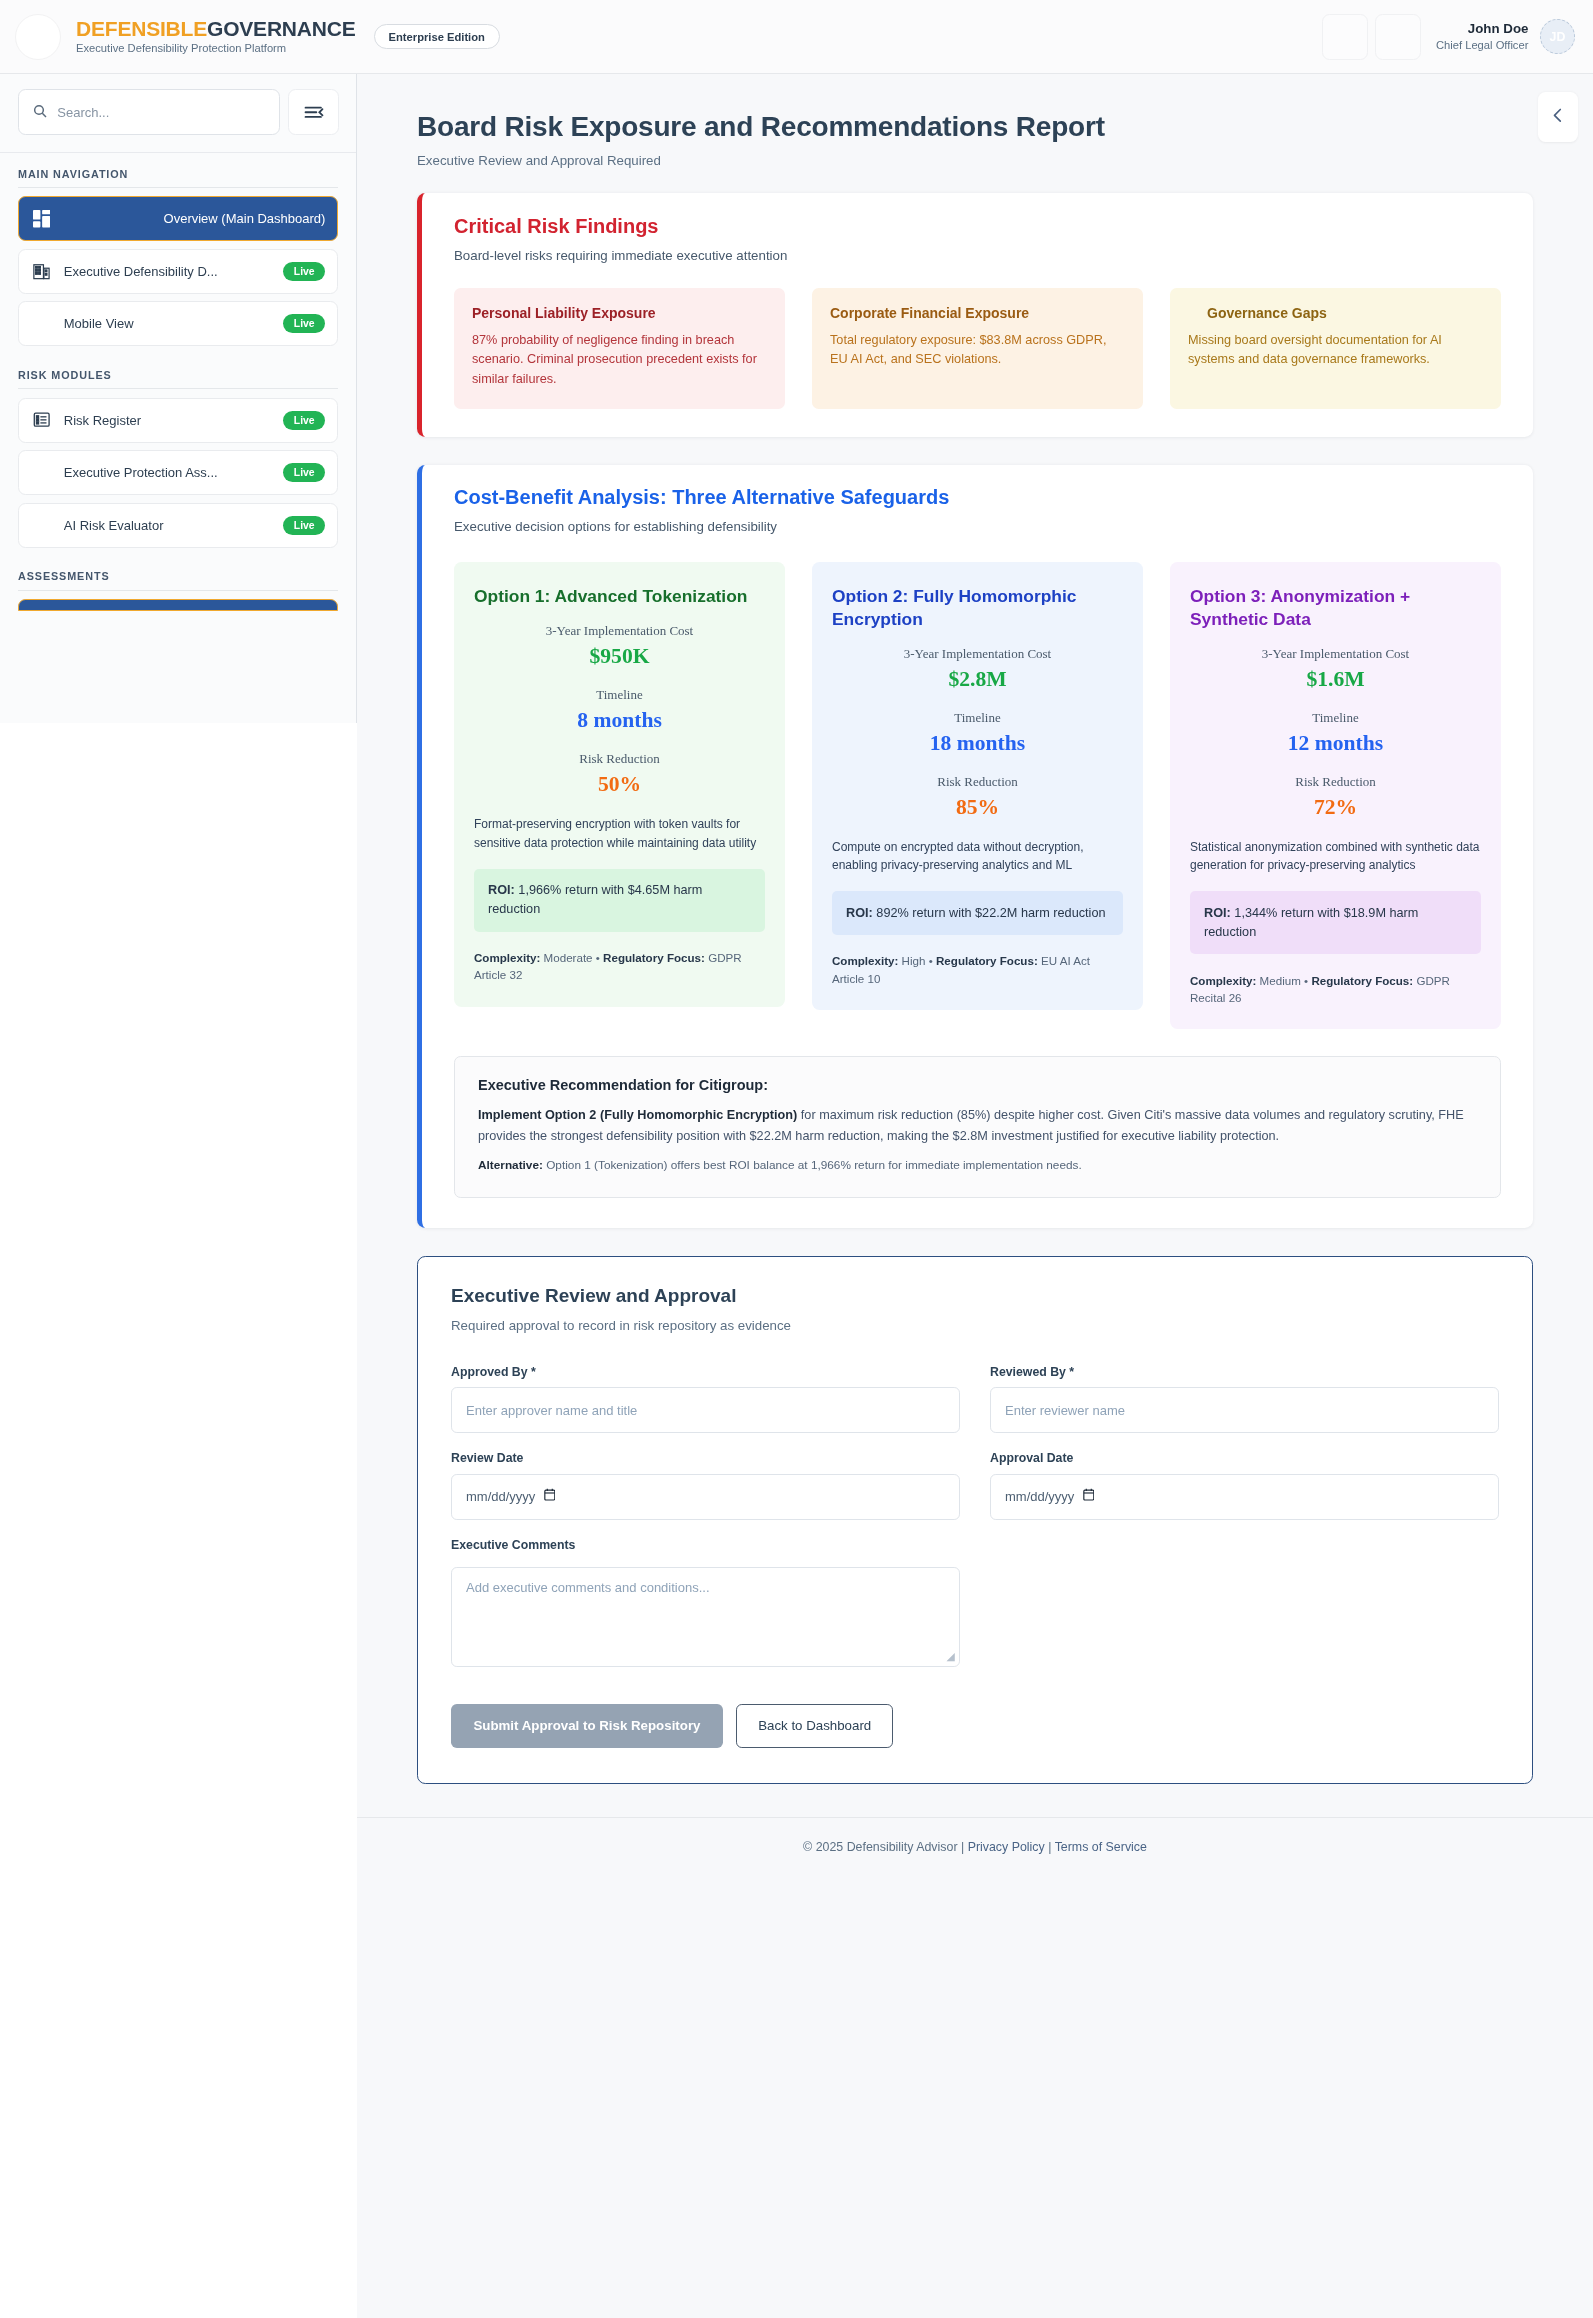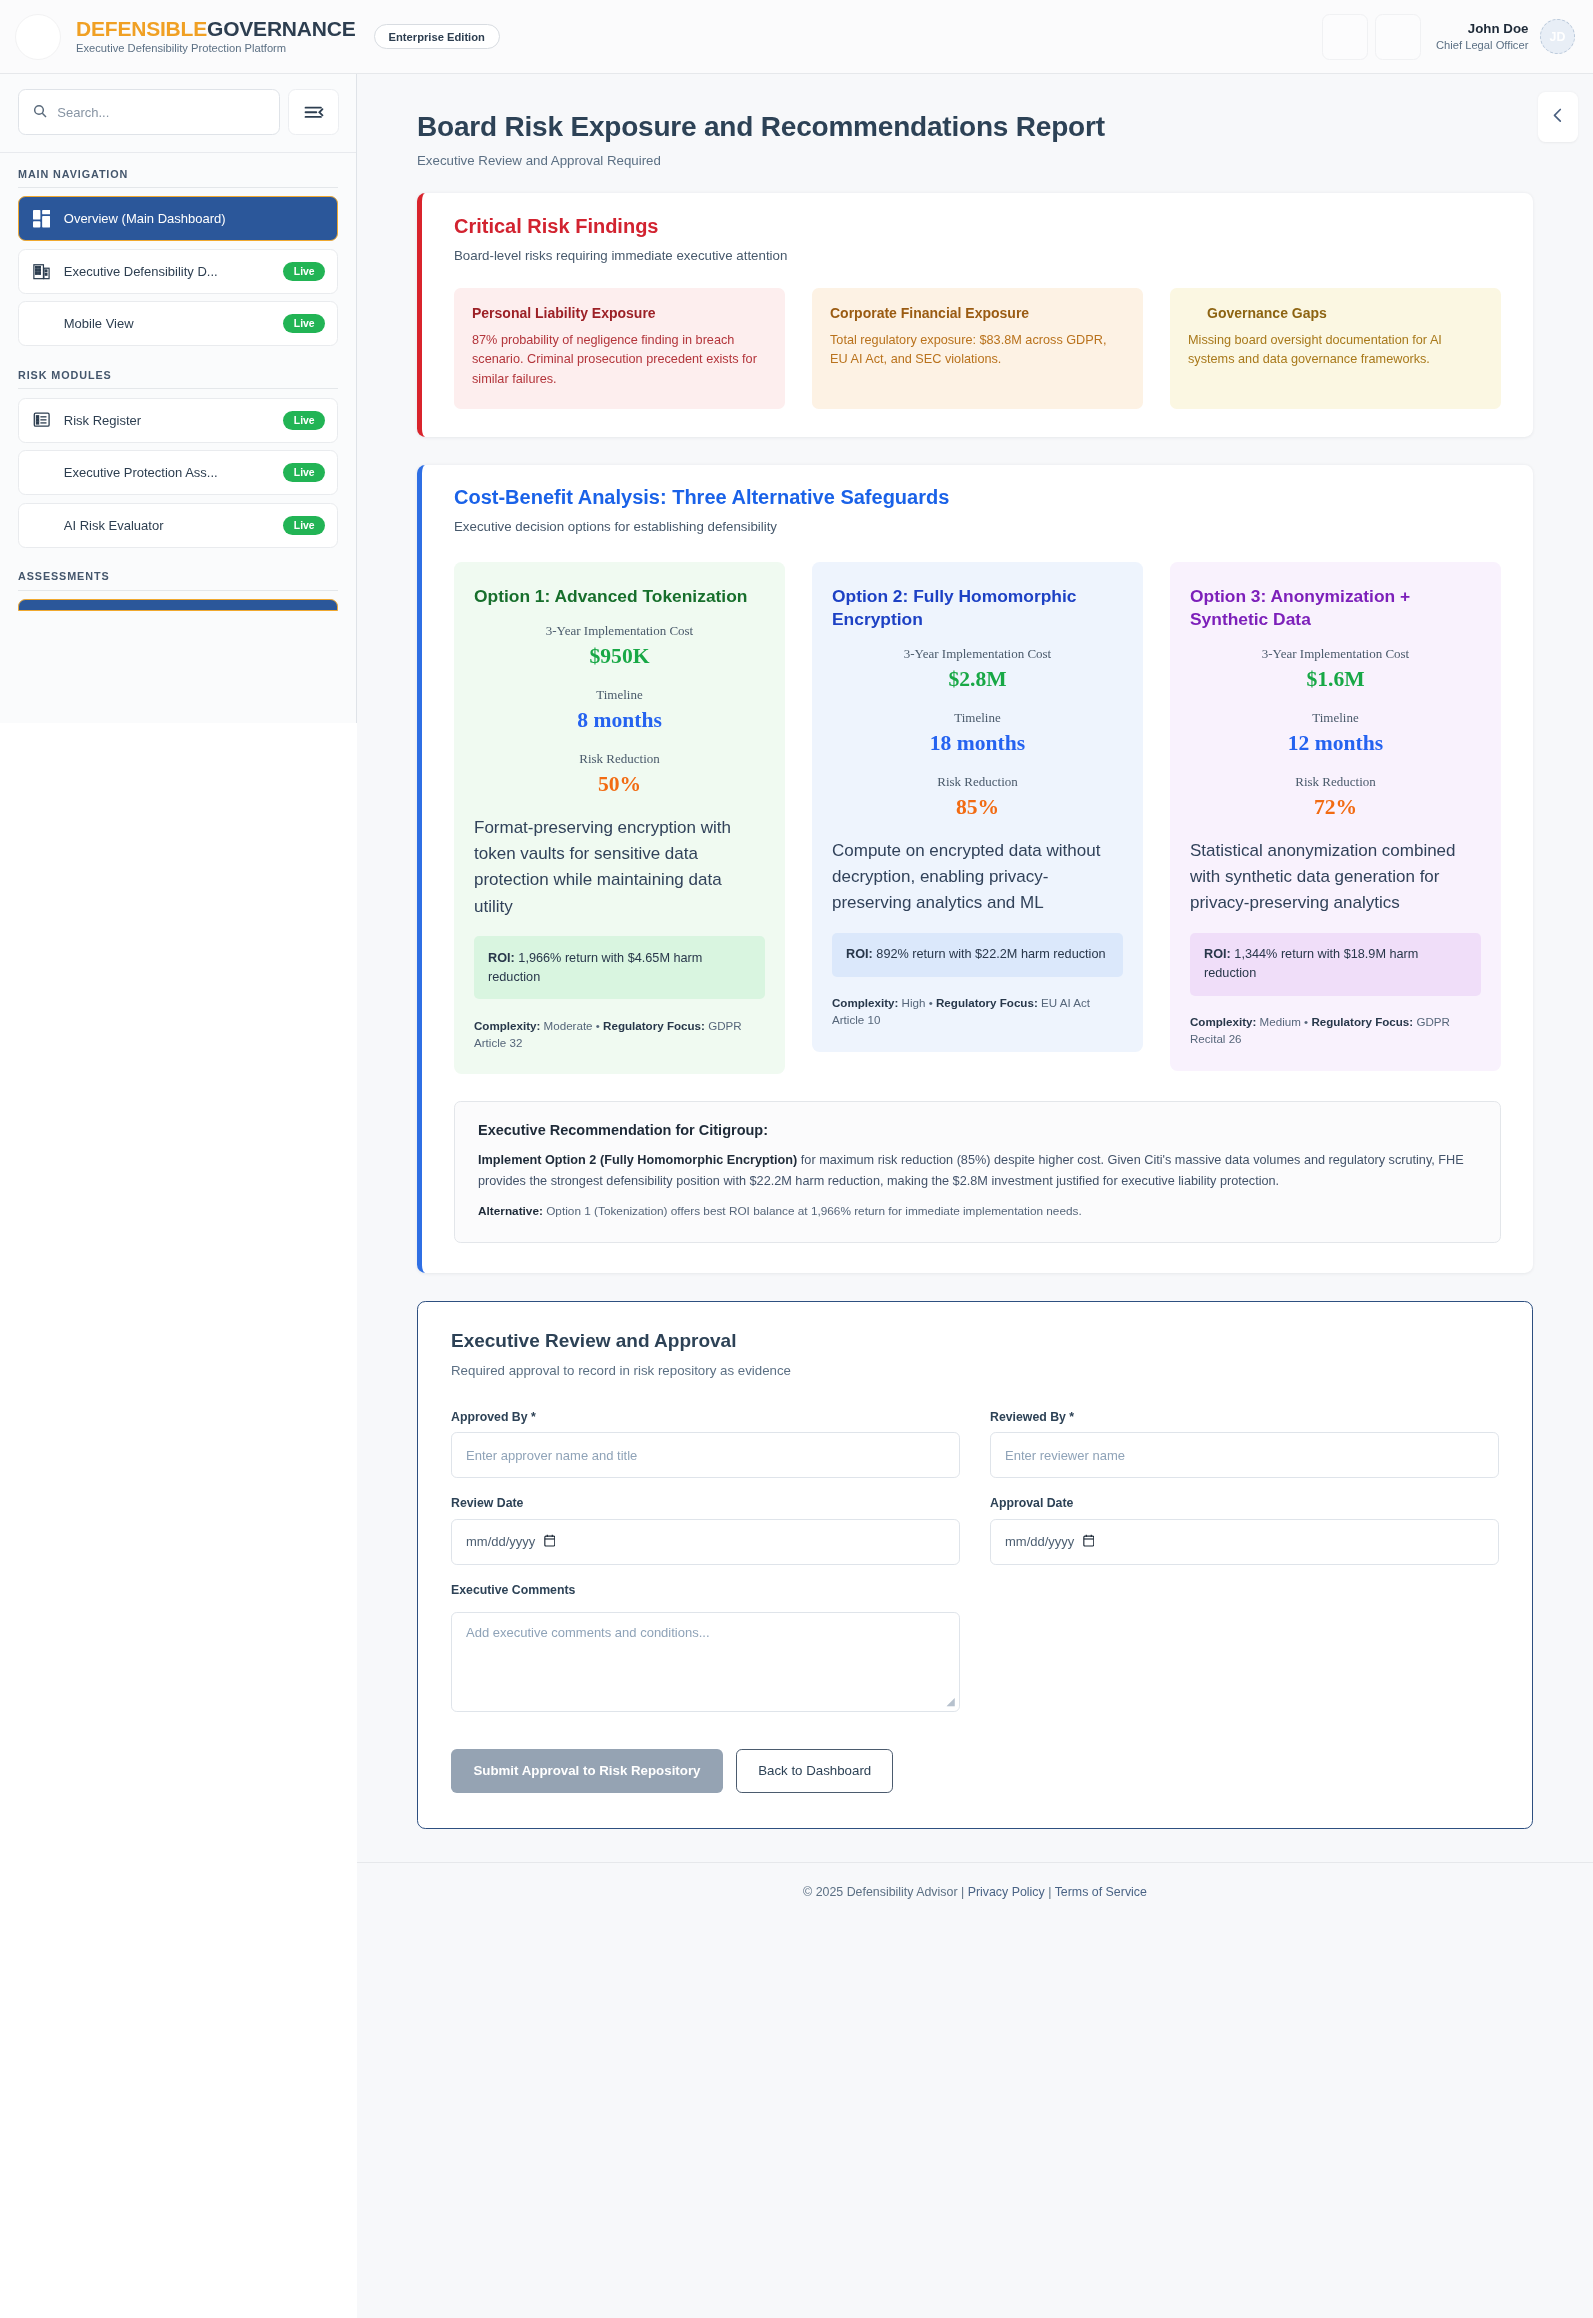--- a/index.html
+++ b/index.html
@@ -72,21 +72,21 @@
     font-size:10.8px; font-weight:bold; letter-spacing:0.9px; color:#44566c;
     padding-bottom:7.5px; border-bottom:0.8px solid #e4e7ea; margin-bottom:8.3px;
   }
   .sb-item{
     display:flex; align-items:center; gap:11.6px;
     height:45px; padding:0 11.6px; margin-bottom:7.5px;
     border:0.8px solid #e9ebee; border-radius:7.5px; background:#ffffff;
     font-size:13px; color:#2d3e50;
   }
   .sb-item.active{
-    background:#2b579a; border:1.7px solid #f0a82e; color:#ffffff; font-weight:normal;
+    background:#2b579a; border:1.7px solid #f0a82e; color:#ffffff; font-weight:normal;text-align:right;
   }
   .sb-item .label{ flex:1; white-space:nowrap; overflow:hidden; text-overflow:ellipsis; }
   .sb-icon{ width:21.6px; height:21.6px; display:flex; align-items:center; justify-content:center; flex:0 0 21.6px;}
   .sb-icon.spacer{ visibility:hidden; }
   .live-badge{
     background:#22b455; color:#ffffff; font-size:10.4px; font-weight:bold;
     padding:4.1px 10.8px; border-radius:10px;
   }
   .sb-item.partial{
     height:11.6px; background:#2b579a; border:1.7px solid #f0a82e;
@@ -126,21 +126,21 @@
   .f-orange{ background:#fdf2e4; } .f-orange h4{ color:#9a5b12; } .f-orange p{ color:#b9721c; }
   .f-yellow{ background:#fbf7e2; } .f-yellow h4{ color:#8d6412;margin-left:19px; } .f-yellow p{ color:#a8791b; }
 
   .options{ display:flex; gap:27px; margin-top:28px; align-items:flex-start; }
   .opt{ flex:1; border-radius:7.5px; padding:23px 20px 23px 20px; }
   .opt h4{ margin:0 0 15px 0; font-size:17.4px; font-weight:bold; line-height:1.3; }
   .opt .metric{ text-align:center;font-family:Liberation Serif, serif; }
   .metric .mlabel{ font-size:13px; color:#4a5a6b; }
   .metric .mvalue{ font-size:21.6px; font-weight:bold; margin-top:5px; margin-bottom:18px; }
   .mv-green{ color:#18a846; } .mv-blue{ color:#2563f0; } .mv-orange{ color:#f26b12; }
-  .opt .desc{ font-size:17px; line-height:1.54; color:#31425a; margin:3.3px 0 16.6px 0; }
+  .opt .desc{ font-size:12px; line-height:1.54; color:#31425a; margin:3.3px 0 16.6px 0; }
   .opt .roi{ border-radius:5px; padding:12.4px 14px; font-size:12.7px; line-height:1.5; color:#28374a; }
   .opt .meta{ font-size:11.6px; line-height:1.5; color:#56667a; margin-top:17.4px; }
   .opt .meta b{ color:#27374a; }
   .opt1{ background:#f0faf1; } .opt1 h4{ color:#176f2c; } .opt1 .roi{ background:#d9f5e0; }
   .opt2{ background:#eef4fd; } .opt2 h4{ color:#1d41c4; } .opt2 .roi{ background:#dbe8fb; }
   .opt3{ background:#f9f2fd; } .opt3 h4{ color:#7d20ba; } .opt3 .roi{ background:#f0def9; }
 
   .exec-rec{
     margin-top:26.6px; background:#fbfbfc; border:0.8px solid #e3e6ea; border-radius:6.6px;
     padding:20px 23px 21.6px 23px;

